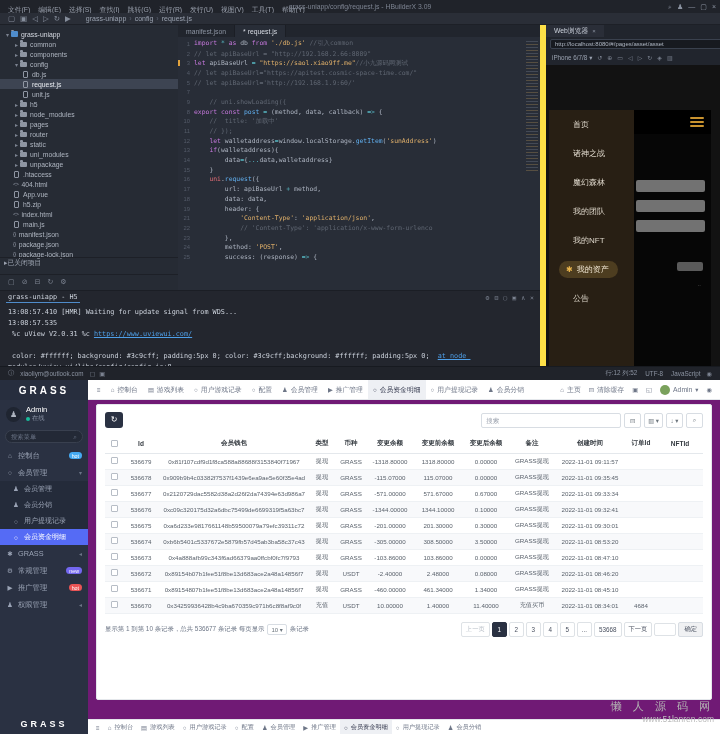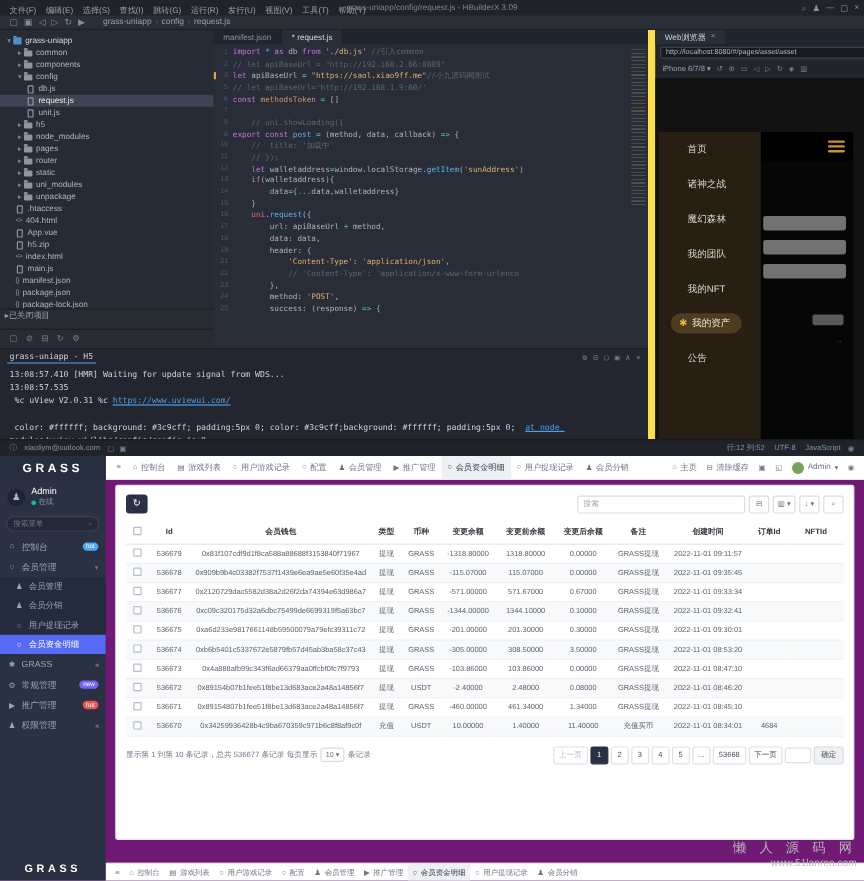--- a/index.html
+++ b/index.html
@@ -317,26 +317,26 @@
         </div>
         <div class="cline">
           <span class="g">2</span>
           <span class="ct mono"><span class="tk-c">// let apiBaseUrl = "http://192.168.2.66:8889"</span></span>
         </div>
         <div class="cline chg">
           <span class="g">3</span>
           <span class="ct mono"><span class="tk-k">let</span><span class="tk-v"> apiBaseUrl </span><span class="tk-o">= </span><span class="tk-s">"https://saol.xiao9ff.me"</span><span class="tk-c">//小九源码网测试</span></span>
         </div>
         <div class="cline">
+          <span class="g">4</span>
+          <span class="ct mono"><span class="tk-c">// let apiBaseUrl="https://apitest.cosmic-space-time.com/"</span></span>
+        </div>
+        <div class="cline">
           <span class="g">5</span>
           <span class="ct mono"><span class="tk-c">// let apiBaseUrl='http://192.168.1.9:60/'</span></span>
-        </div>
-        <div class="cline">
-          <span class="g">6</span>
-          <span class="ct mono"><span class="tk-k">const</span><span class="tk-e"> methodsToken </span><span class="tk-o">= </span><span class="tk-p">[]</span></span>
         </div>
         <div class="cline">
           <span class="g">7</span>
           <span class="ct mono"></span>
         </div>
         <div class="cline">
           <span class="g">9</span>
           <span class="ct mono"><span class="tk-c">    // uni.showLoading({</span></span>
         </div>
         <div class="cline">

